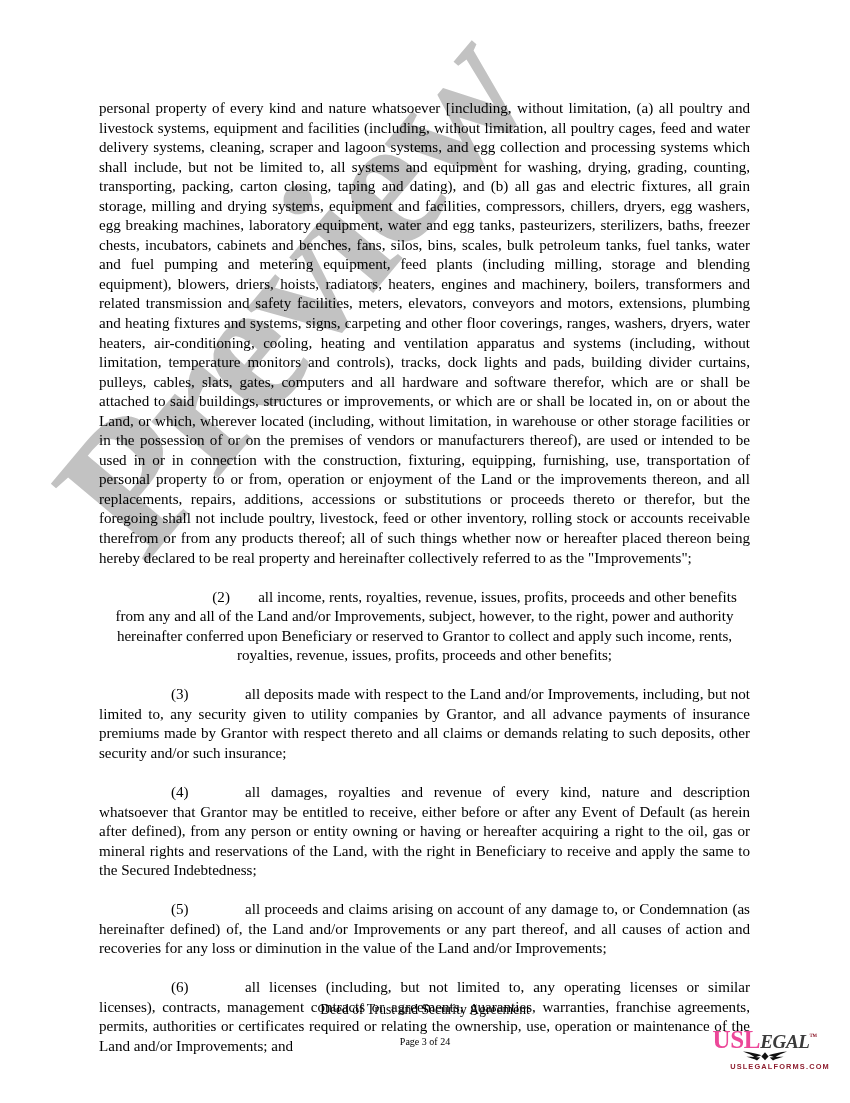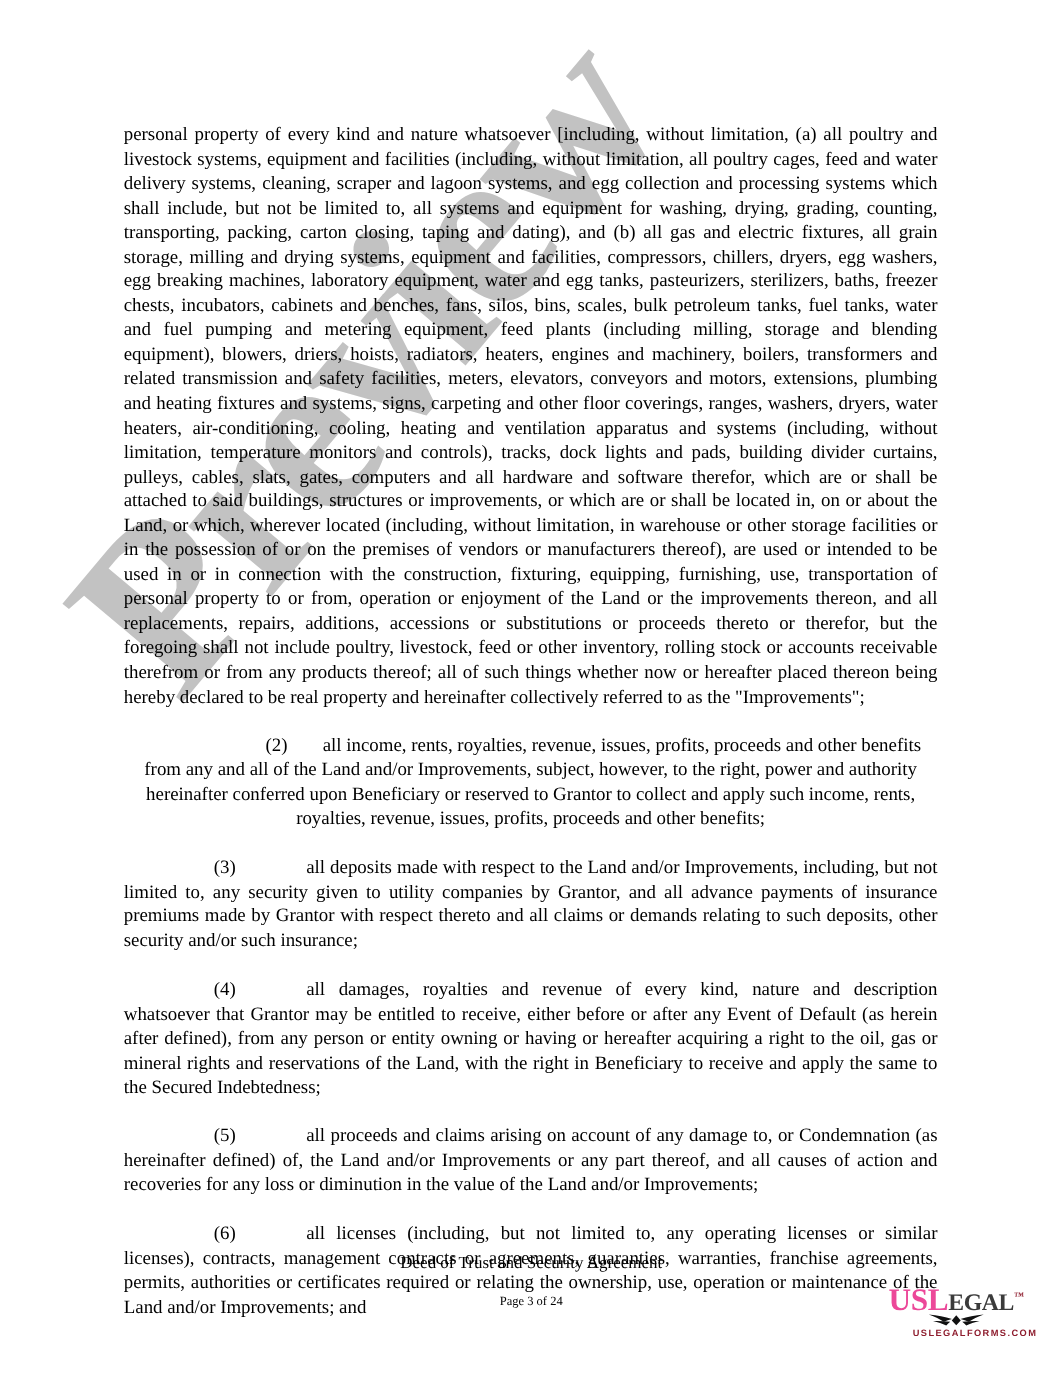--- a/index.html
+++ b/index.html
@@ -121,21 +121,21 @@
     text-align: center;
     font-family: "Liberation Serif", "DejaVu Serif", serif;
     font-weight: 700;
     font-size: 25px;
     line-height: 26px;
     letter-spacing: -0.3px;
     white-space: nowrap;
   }
   .lg-red   { color: #ec4899; }
   .lg-dark  { color: #3b3b3b; }
-  .lg-small { font-size: 19px; }
+  .lg-small { font-size: 19px; font-style: italic; }
   .lg-tm {
     font-size: 8px;
     vertical-align: super;
     color: #8e1d2e;
     letter-spacing: 0;
   }
   #logo-emblem {
     position: absolute;
     left: 36px;
     top: 25px;

